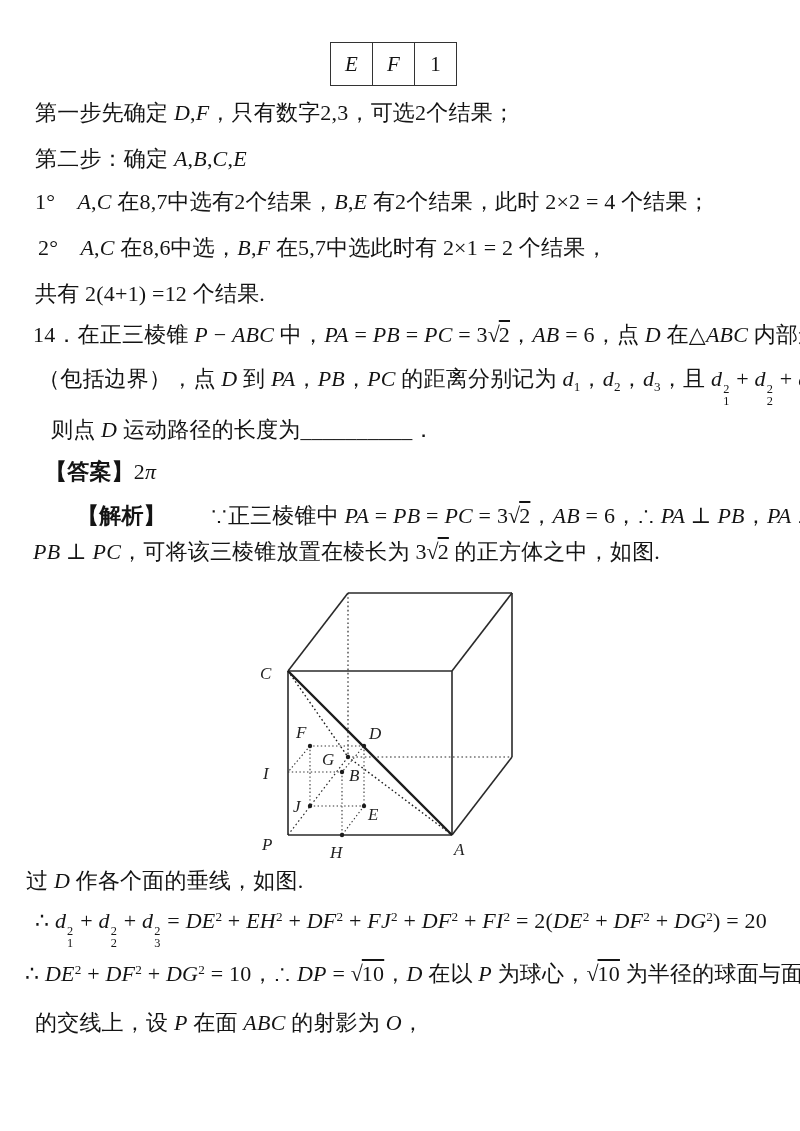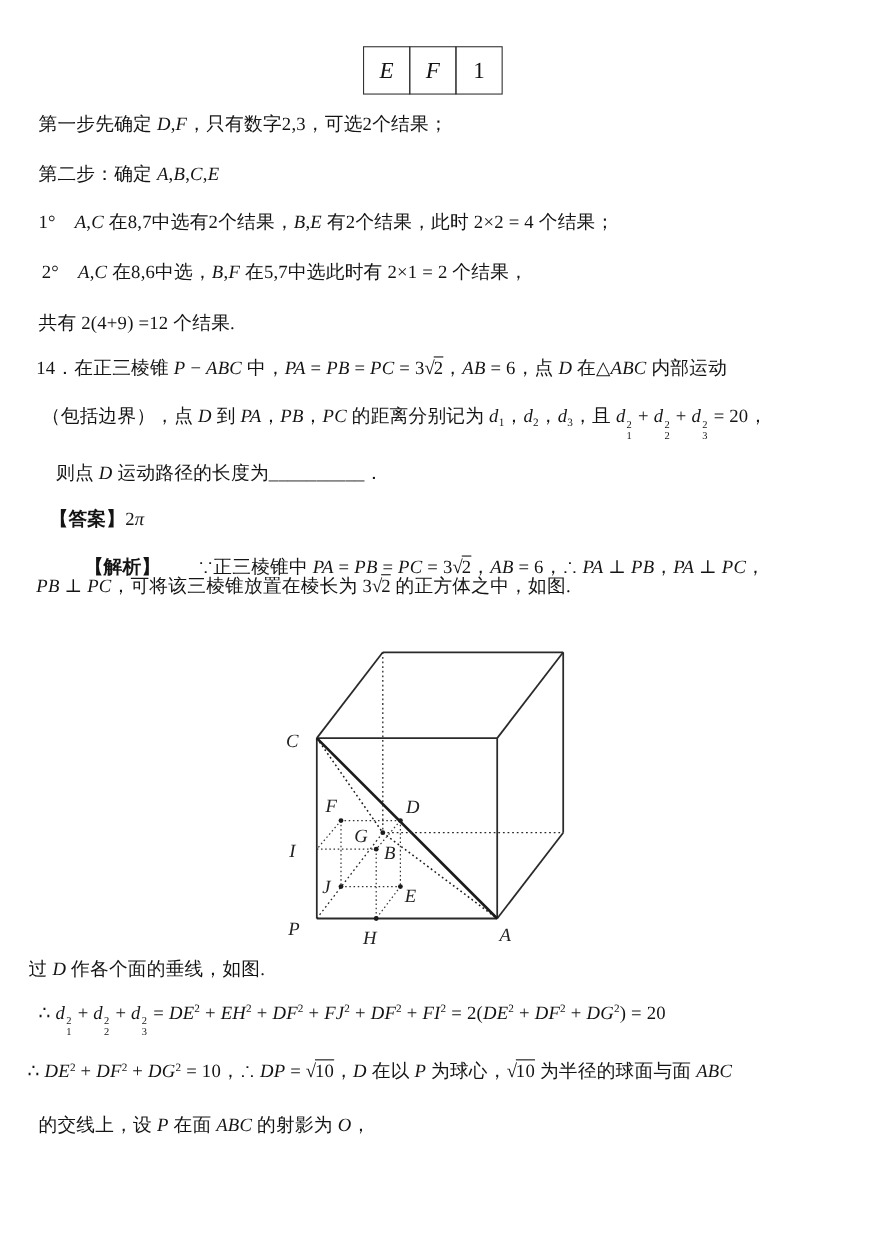--- a/index.html
+++ b/index.html
@@ -2,21 +2,21 @@
 <html><head>
 <meta charset="utf-8">
 <style>
   html,body{margin:0;padding:0;}
   body{
     width:800px;height:1131px;position:relative;background:#ffffff;
     font-family:"Liberation Serif","DejaVu Serif",serif;color:#141414;
     overflow:hidden;
   }
   .line{
-    position:absolute;white-space:nowrap;font-size:17px;line-height:26px;
+    position:absolute;white-space:nowrap;font-size:22px;line-height:26px;
     letter-spacing:0.2px;
   }
   i{font-style:italic;}
   sub,sup{font-size:0.6em;line-height:0;}
   sub{vertical-align:-0.35em;}
   sup{vertical-align:0.55em;}
   .stk{display:inline-flex;flex-direction:column;font-size:0.56em;
        line-height:1;vertical-align:-0.55em;margin:0 1px;}
   .stk span{display:block;text-align:left;}
   .rt{text-decoration:overline;}
@@ -45,36 +45,36 @@
   <div class="grid-cell">
       <i>F</i>
     </div>
   <div class="grid-cell">1</div>
 </div>
 
 <div class="line" style="left:35px;top:100px">第一步先确定 <i>D</i>,<i>F</i>，只有数字2,3，可选2个结果；</div>
 <div class="line" style="left:35px;top:146px">第二步：确定 <i>A</i>,<i>B</i>,<i>C</i>,<i>E</i></div>
 <div class="line" style="left:35px;top:189px">1°　<i>A</i>,<i>C</i> 在8,7中选有2个结果，<i>B</i>,<i>E</i> 有2个结果，此时 2×2 = 4 个结果；</div>
 <div class="line" style="left:38px;top:235px">2°　<i>A</i>,<i>C</i> 在8,6中选，<i>B</i>,<i>F</i> 在5,7中选此时有 2×1 = 2 个结果，</div>
-<div class="line" style="left:35px;top:281px">共有 2(4+9) =12 个结果.</div>
+<div class="line" style="left:35px;top:281px">共有 2(4+1) =12 个结果.</div>
 <div class="line" style="left:33px;top:322px">14．在正三棱锥 <i>P</i> − <i>ABC</i> 中，<i>PA</i> = <i>PB</i> = <i>PC</i> = 3<span class="sq">√</span><span class="rt">2</span>，<i>AB</i> = 6，点 <i>D</i> 在△<i>ABC</i> 内部运动</div>
 <div class="line" style="left:38px;top:366px">（包括边界），点 <i>D</i> 到 <i>PA</i>，<i>PB</i>，<i>PC</i> 的距离分别记为 <i>d</i><sub>1</sub>，<i>d</i><sub>2</sub>，<i>d</i><sub>3</sub>，且 <i>d</i><span class="stk">
       <span>2</span>
       <span>1</span>
     </span> + <i>d</i><span class="stk">
       <span>2</span>
       <span>2</span>
     </span> + <i>d</i><span class="stk">
       <span>2</span>
       <span>3</span>
     </span> = 20，</div>
 <div class="line" style="left:51px;top:417px">则点 <i>D</i> 运动路径的长度为__________．</div>
 <div class="line" style="left:45px;top:459px"><span class="hd">【答案】</span>2<i>π</i></div>
 <div class="line" style="left:77px;top:503px"><span class="hd">【解析】</span>　　∵正三棱锥中 <i>PA</i> = <i>PB</i> = <i>PC</i> = 3<span class="sq">√</span><span class="rt">2</span>，<i>AB</i> = 6，∴ <i>PA</i> ⊥ <i>PB</i>，<i>PA</i> ⊥ <i>PC</i>，</div>
-<div class="line" style="left:33px;top:520px"><i>PB</i> ⊥ <i>PC</i>，可将该三棱锥放置在棱长为 3<span class="sq">√</span><span class="rt">2</span> 的正方体之中，如图.</div>
+<div class="line" style="left:33px;top:539px"><i>PB</i> ⊥ <i>PC</i>，可将该三棱锥放置在棱长为 3<span class="sq">√</span><span class="rt">2</span> 的正方体之中，如图.</div>
 <div class="line" style="left:26px;top:868px">过 <i>D</i> 作各个面的垂线，如图.</div>
 <div class="line" style="left:35px;top:908px">∴ <i>d</i><span class="stk">
       <span>2</span>
       <span>1</span>
     </span> + <i>d</i><span class="stk">
       <span>2</span>
       <span>2</span>
     </span> + <i>d</i><span class="stk">
       <span>2</span>
       <span>3</span>

